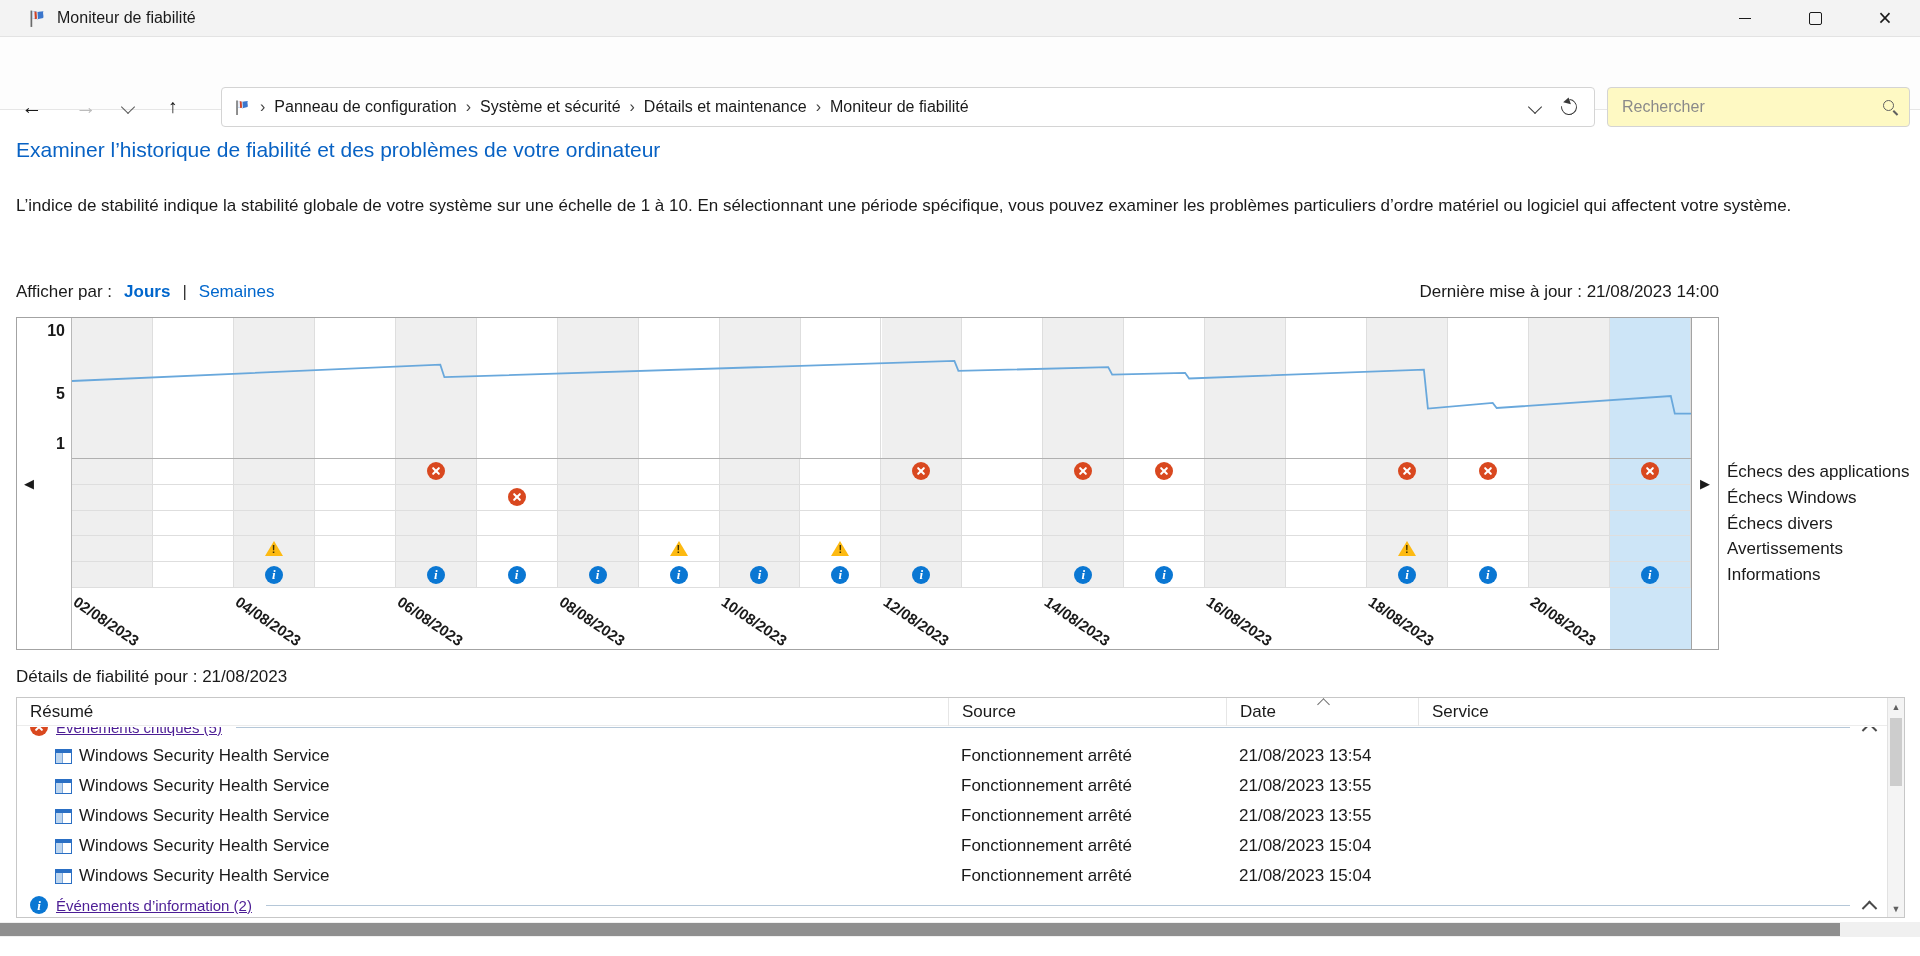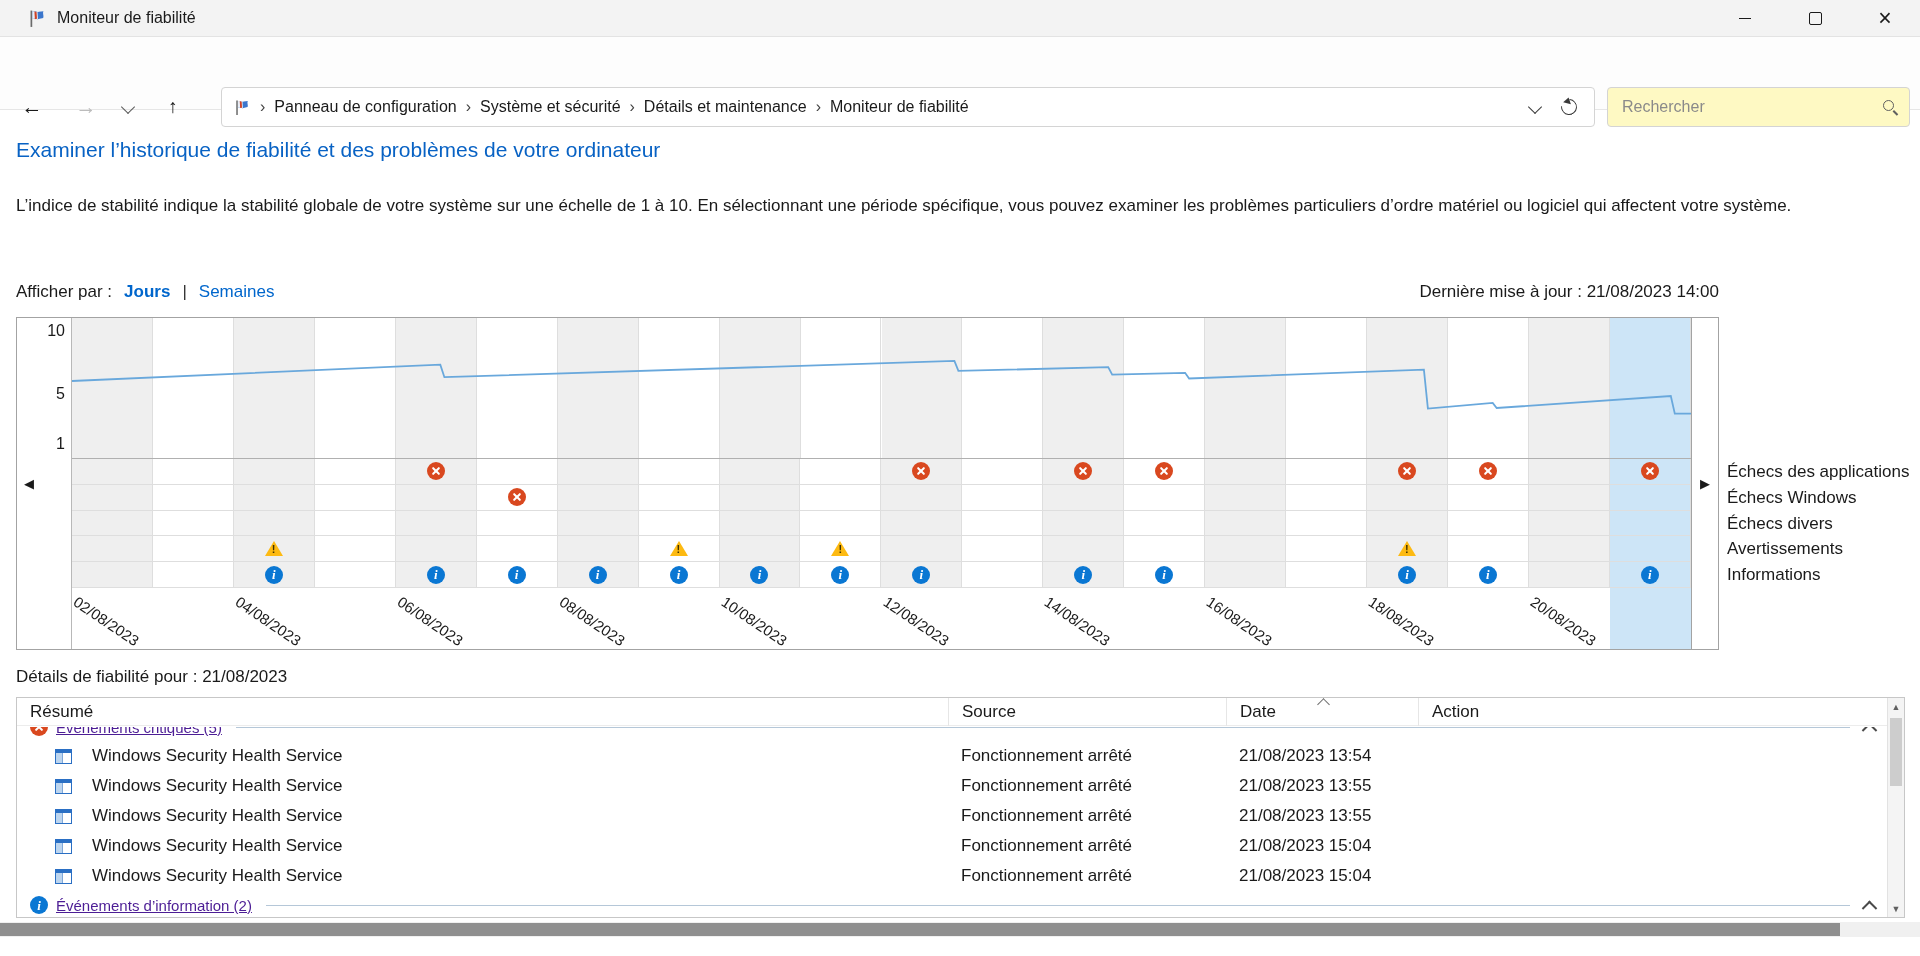--- a/index.html
+++ b/index.html
@@ -42,21 +42,21 @@
   .page-heading{position:absolute;left:16px;top:138px;font-size:21px;color:#0862c4;white-space:nowrap;}
   .page-desc{position:absolute;left:16px;top:196px;width:1898px;font-size:17px;white-space:nowrap;overflow:hidden;}
   .viewbar{position:absolute;left:16px;top:282px;width:1703px;height:24px;font-size:17px;}
   .view-left{position:absolute;left:0;top:0;display:flex;gap:12px;align-items:baseline;}
   .view-days{color:#0066cc;font-weight:bold;}
   .view-sep{color:#333;}
   .view-weeks{color:#0066cc;}
   .last-update{position:absolute;right:0;top:0;}
   
   .chart-main{position:absolute;left:16px;top:317px;width:1676px;height:333px;border:1px solid #a3a3a3;
-    box-sizing:border-box;background:#fff;}
+    box-sizing:border-box;background:#fff;font-weight:bold;}
   .chart-left{position:absolute;left:0;top:0;width:55px;height:100%;border-right:1px solid #b8b8b8;box-sizing:border-box;}
   .ytick{position:absolute;right:6px;transform:translateY(-55%);font-size:16px;}
   .scroll-left{position:absolute;left:7px;top:158px;font-size:13px;color:#1a1a1a;}
   .chart-plot{position:absolute;left:55px;top:0;width:1619px;height:331px;}
   .sel-overlay{position:absolute;top:0;bottom:0;z-index:0;}
   .band-line{position:absolute;left:0;top:0;width:1619px;height:140px;border-bottom:1px solid #b0b0b0;z-index:1;}
   .pcol{position:absolute;top:0;bottom:0;border-right:1px solid #dedede;box-sizing:border-box;}
   .pcol.shade{background:#efefef;}
   .line-svg{position:absolute;left:0;top:0;z-index:2;pointer-events:none;}
   .band-icons{position:absolute;left:0;top:141px;width:1619px;height:129px;z-index:1;}
@@ -90,21 +90,21 @@
     box-sizing:border-box;background:#fff;}
   .thead{display:grid;grid-template-columns:932px 278px 192px 1fr;height:28px;width:1870px;
     border-bottom:1px solid #ececec;box-sizing:border-box;}
   .th{position:relative;padding-left:13px;font-size:17px;line-height:28px;box-sizing:border-box;}
   .th:not(:last-child){border-right:1px solid #e6e6e6;}
   .sort-chev{position:absolute;top:2px;left:calc(50% - 4px);width:8px;height:8px;
     border-top:1.5px solid #6d6d6d;border-left:1.5px solid #6d6d6d;transform:rotate(45deg);}
   .tbody{position:absolute;left:0;top:29px;width:1870px;bottom:0;overflow:hidden;}
   .trow.data{display:grid;grid-template-columns:932px 278px 192px 1fr;height:30px;align-items:center;font-size:17px;}
   .tcell{padding-left:12px;white-space:nowrap;overflow:hidden;}
-  .tcell.src{display:flex;align-items:center;gap:20px;padding-left:38px;}
+  .tcell.src{display:flex;align-items:center;gap:7px;padding-left:38px;}
   .trow.group{height:28px;}
   .trow.group.clipped{height:14px;overflow:hidden;}
   .group-inner{display:flex;align-items:center;gap:8px;height:28px;padding-left:13px;padding-right:12px;}
   .clipped .group-inner{transform:translateY(-14px);}
   .group-label{color:#4c1d95;font-size:15px;white-space:nowrap;text-decoration:underline;}
   .group-rule{flex:1;height:1px;background:#b5c7d8;margin:0 6px;}
   .chev-up{width:9px;height:9px;border-top:2px solid #4a4a4a;border-left:2px solid #4a4a4a;transform:rotate(45deg) translate(2px,2px);flex:none;}
   .vscroll{position:absolute;top:0;right:0;bottom:0;width:17px;background:#f4f4f4;border-left:1px solid #e2e2e2;box-sizing:border-box;}
   .vs-btn{position:absolute;left:0;width:100%;height:17px;display:flex;align-items:center;justify-content:center;
     font-size:9px;color:#606060;}
@@ -426,21 +426,21 @@
 <div class="details-title">Détails de fiabilité pour : 21/08/2023</div>
 
 <div class="details-table">
   <div class="thead">
     <div class="th">Résumé</div>
     <div class="th">Source</div>
     <div class="th">
       <span class="sort-chev"></span>
       <span>Date</span>
     </div>
-    <div class="th">Action</div>
+    <div class="th">Service</div>
   </div>
   <div class="tbody" id="table-body">
       <div class="trow group clipped">
         <div class="group-inner">
           <div class="ic-error"></div>
           <span class="group-label">Événements critiques (5)</span>
           <div class="group-rule"></div>
           <div class="chev-up"></div>
         </div>
       </div>

